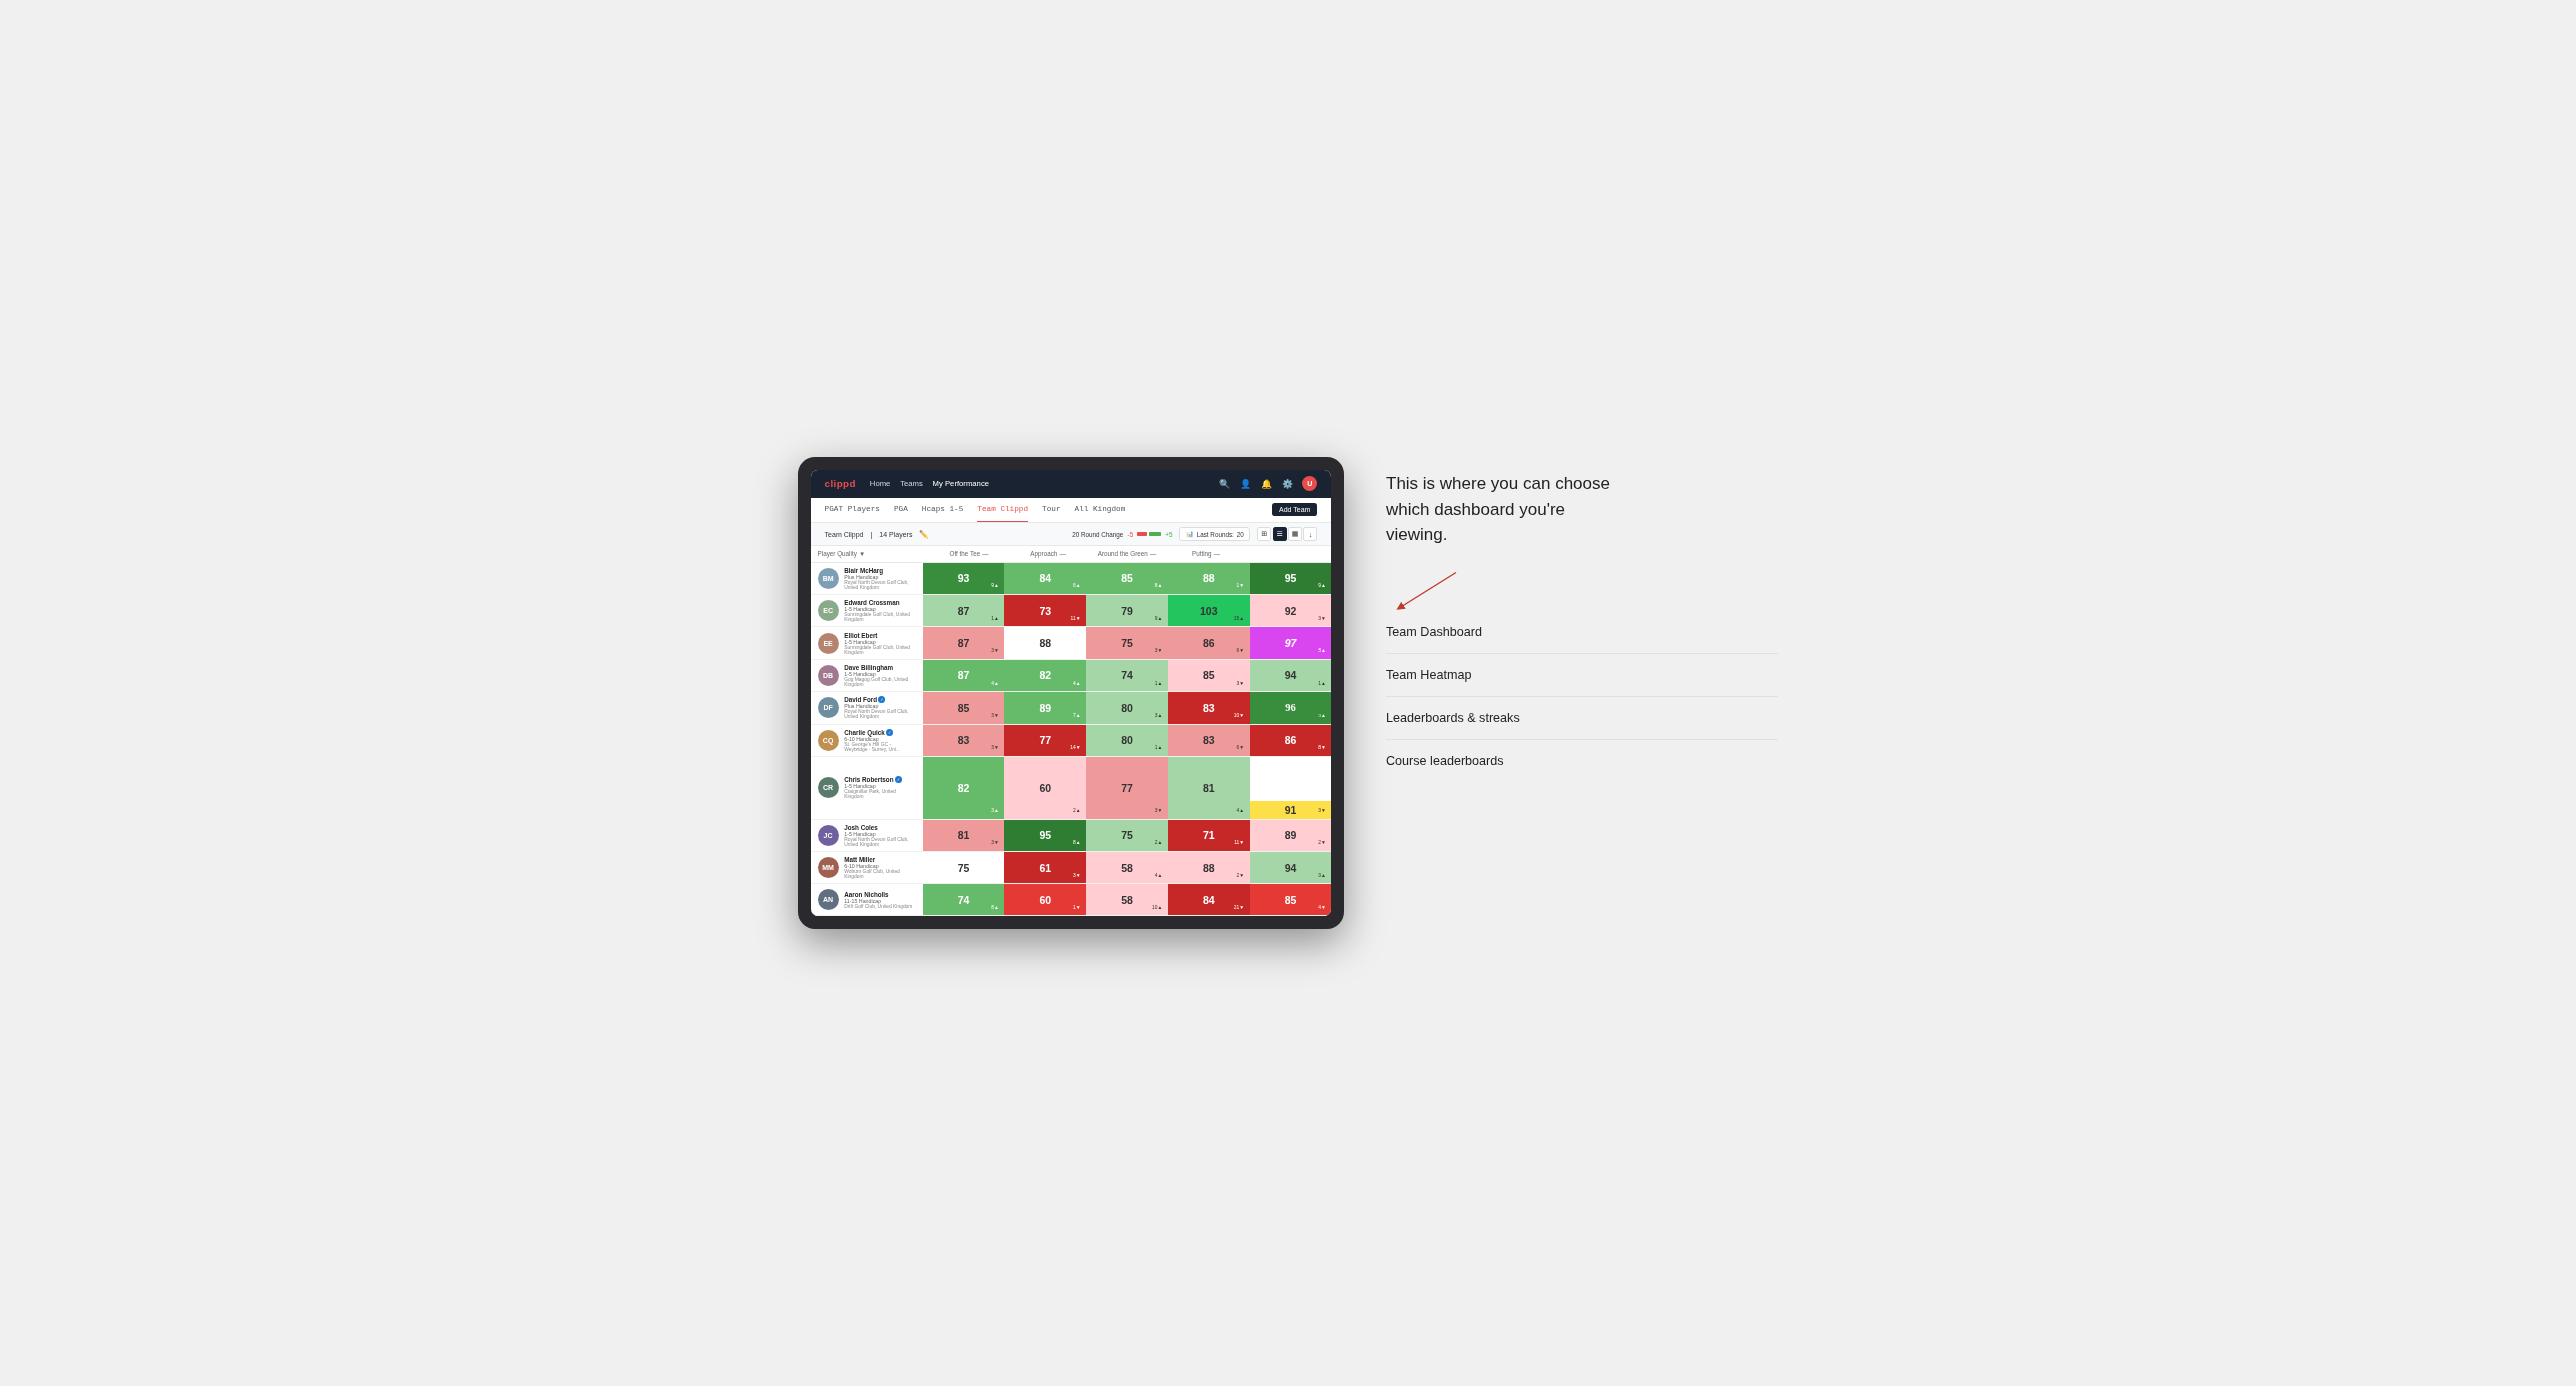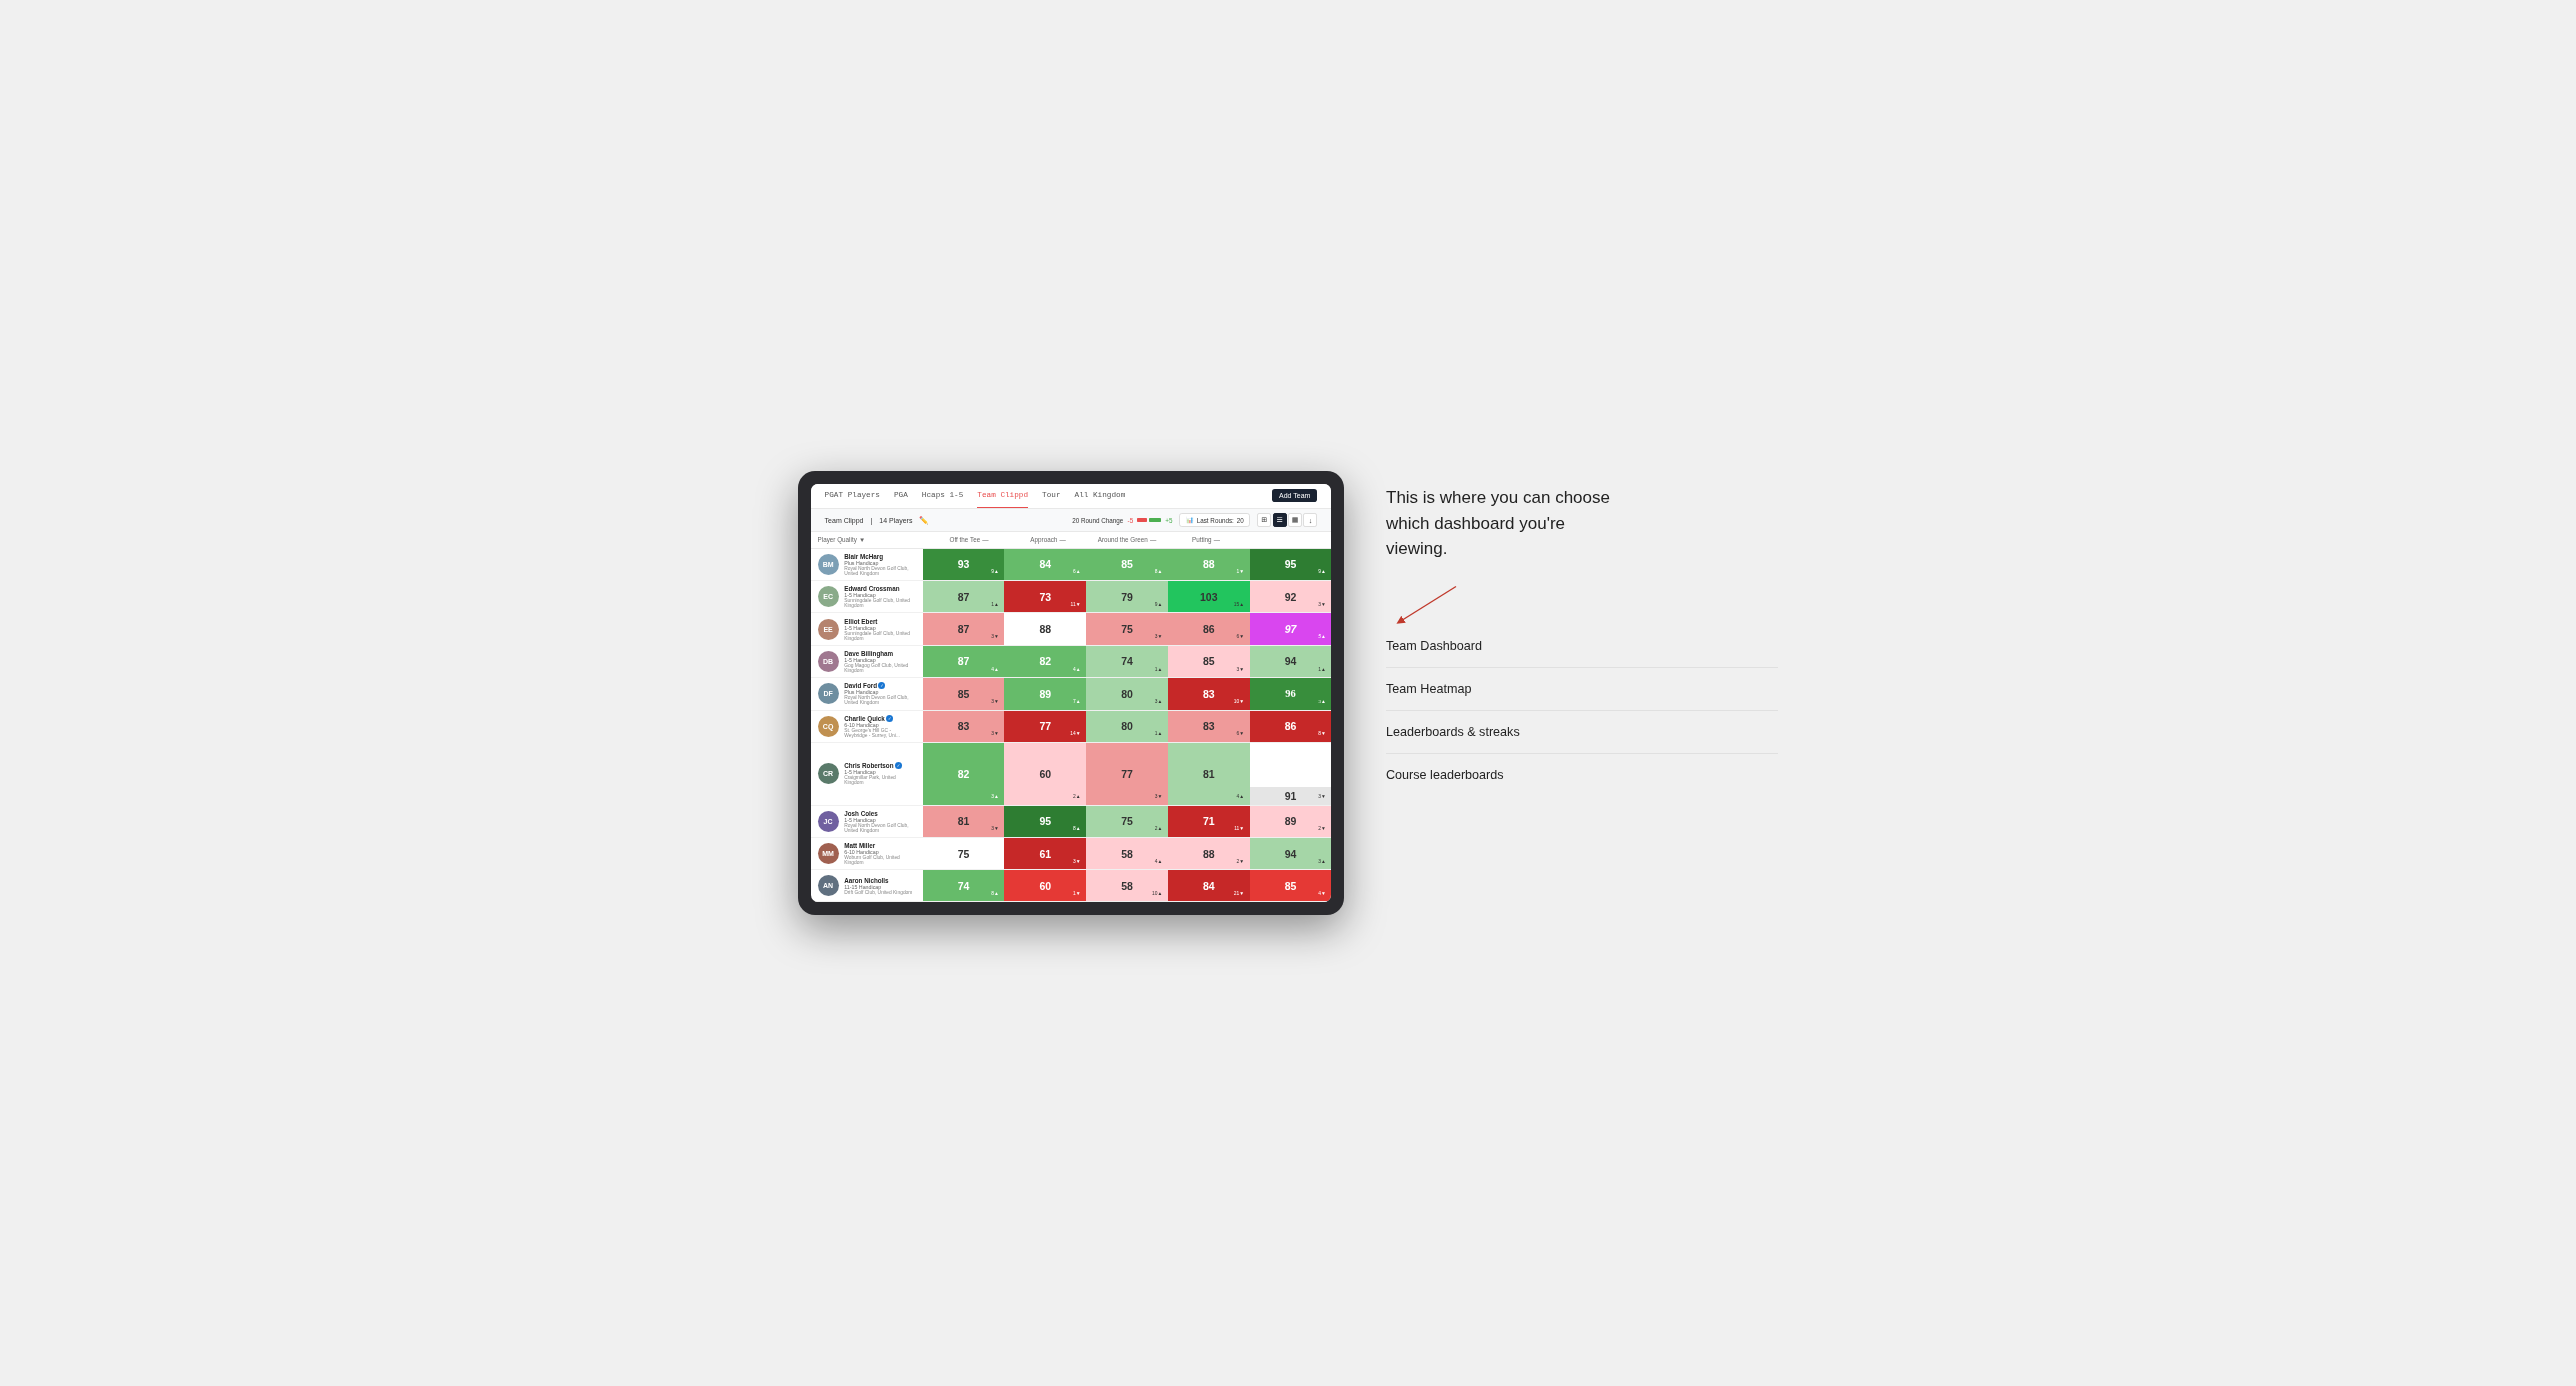--- a/index.html
+++ b/index.html
@@ -353,20 +353,35 @@
     }
   </style>
 </head>
 <body>
 
 <div class="page-wrapper">
 
   <div class="tablet-frame">
     <div class="tablet-screen">
 
+      <div class="top-nav">
+        <span class="logo">clippd</span>
+        <div class="nav-links">
+          <span class="nav-link">Home</span>
+          <span class="nav-link">Teams</span>
+          <span class="nav-link active">My Performance</span>
+        </div>
+        <div class="nav-icons">
+          <div class="nav-icon">🔍</div>
+          <div class="nav-icon">👤</div>
+          <div class="nav-icon">🔔</div>
+          <div class="nav-icon">⚙️</div>
+          <div class="avatar-circle">U</div>
+        </div>
+      </div>
 
       <div class="sub-nav">
         <span class="sub-nav-link">PGAT Players</span>
         <span class="sub-nav-link">PGA</span>
         <span class="sub-nav-link">Hcaps 1-5</span>
         <span class="sub-nav-link active">Team Clippd</span>
         <span class="sub-nav-link">Tour</span>
         <span class="sub-nav-link">All Kingdom</span>
         <button class="add-team-btn">Add Team</button>
       </div>
@@ -638,21 +653,21 @@
                 <span class="score-change">2▲</span>
               </div>
               <div class="score-cell" style="background: rgb(239, 154, 154); color: rgb(51, 51, 51);">
                 <span>77</span>
                 <span class="score-change">3▼</span>
               </div>
               <div class="score-cell" style="background: rgb(165, 214, 167); color: rgb(51, 51, 51);">
                 <span>81</span>
                 <span class="score-change">4▲</span>
               </div>
-              <div class="score-cell" style="background: #e5e5e5; color: rgb(51, 51, 51); margin-top: 44px;">
+              <div class="score-cell" style="background: #fde047; color: rgb(51, 51, 51); margin-top: 44px;">
                 <span>91</span>
                 <span class="score-change">3▼</span>
               </div>
             </div>
             <div class="player-row">
               <div class="player-info">
                 <div class="player-avatar" style="background: rgb(112, 96, 160);">JC</div>
                 <div class="player-details">
                   <div style="display: flex; align-items: center;">
                     <span class="player-name">Josh Coles</span>

